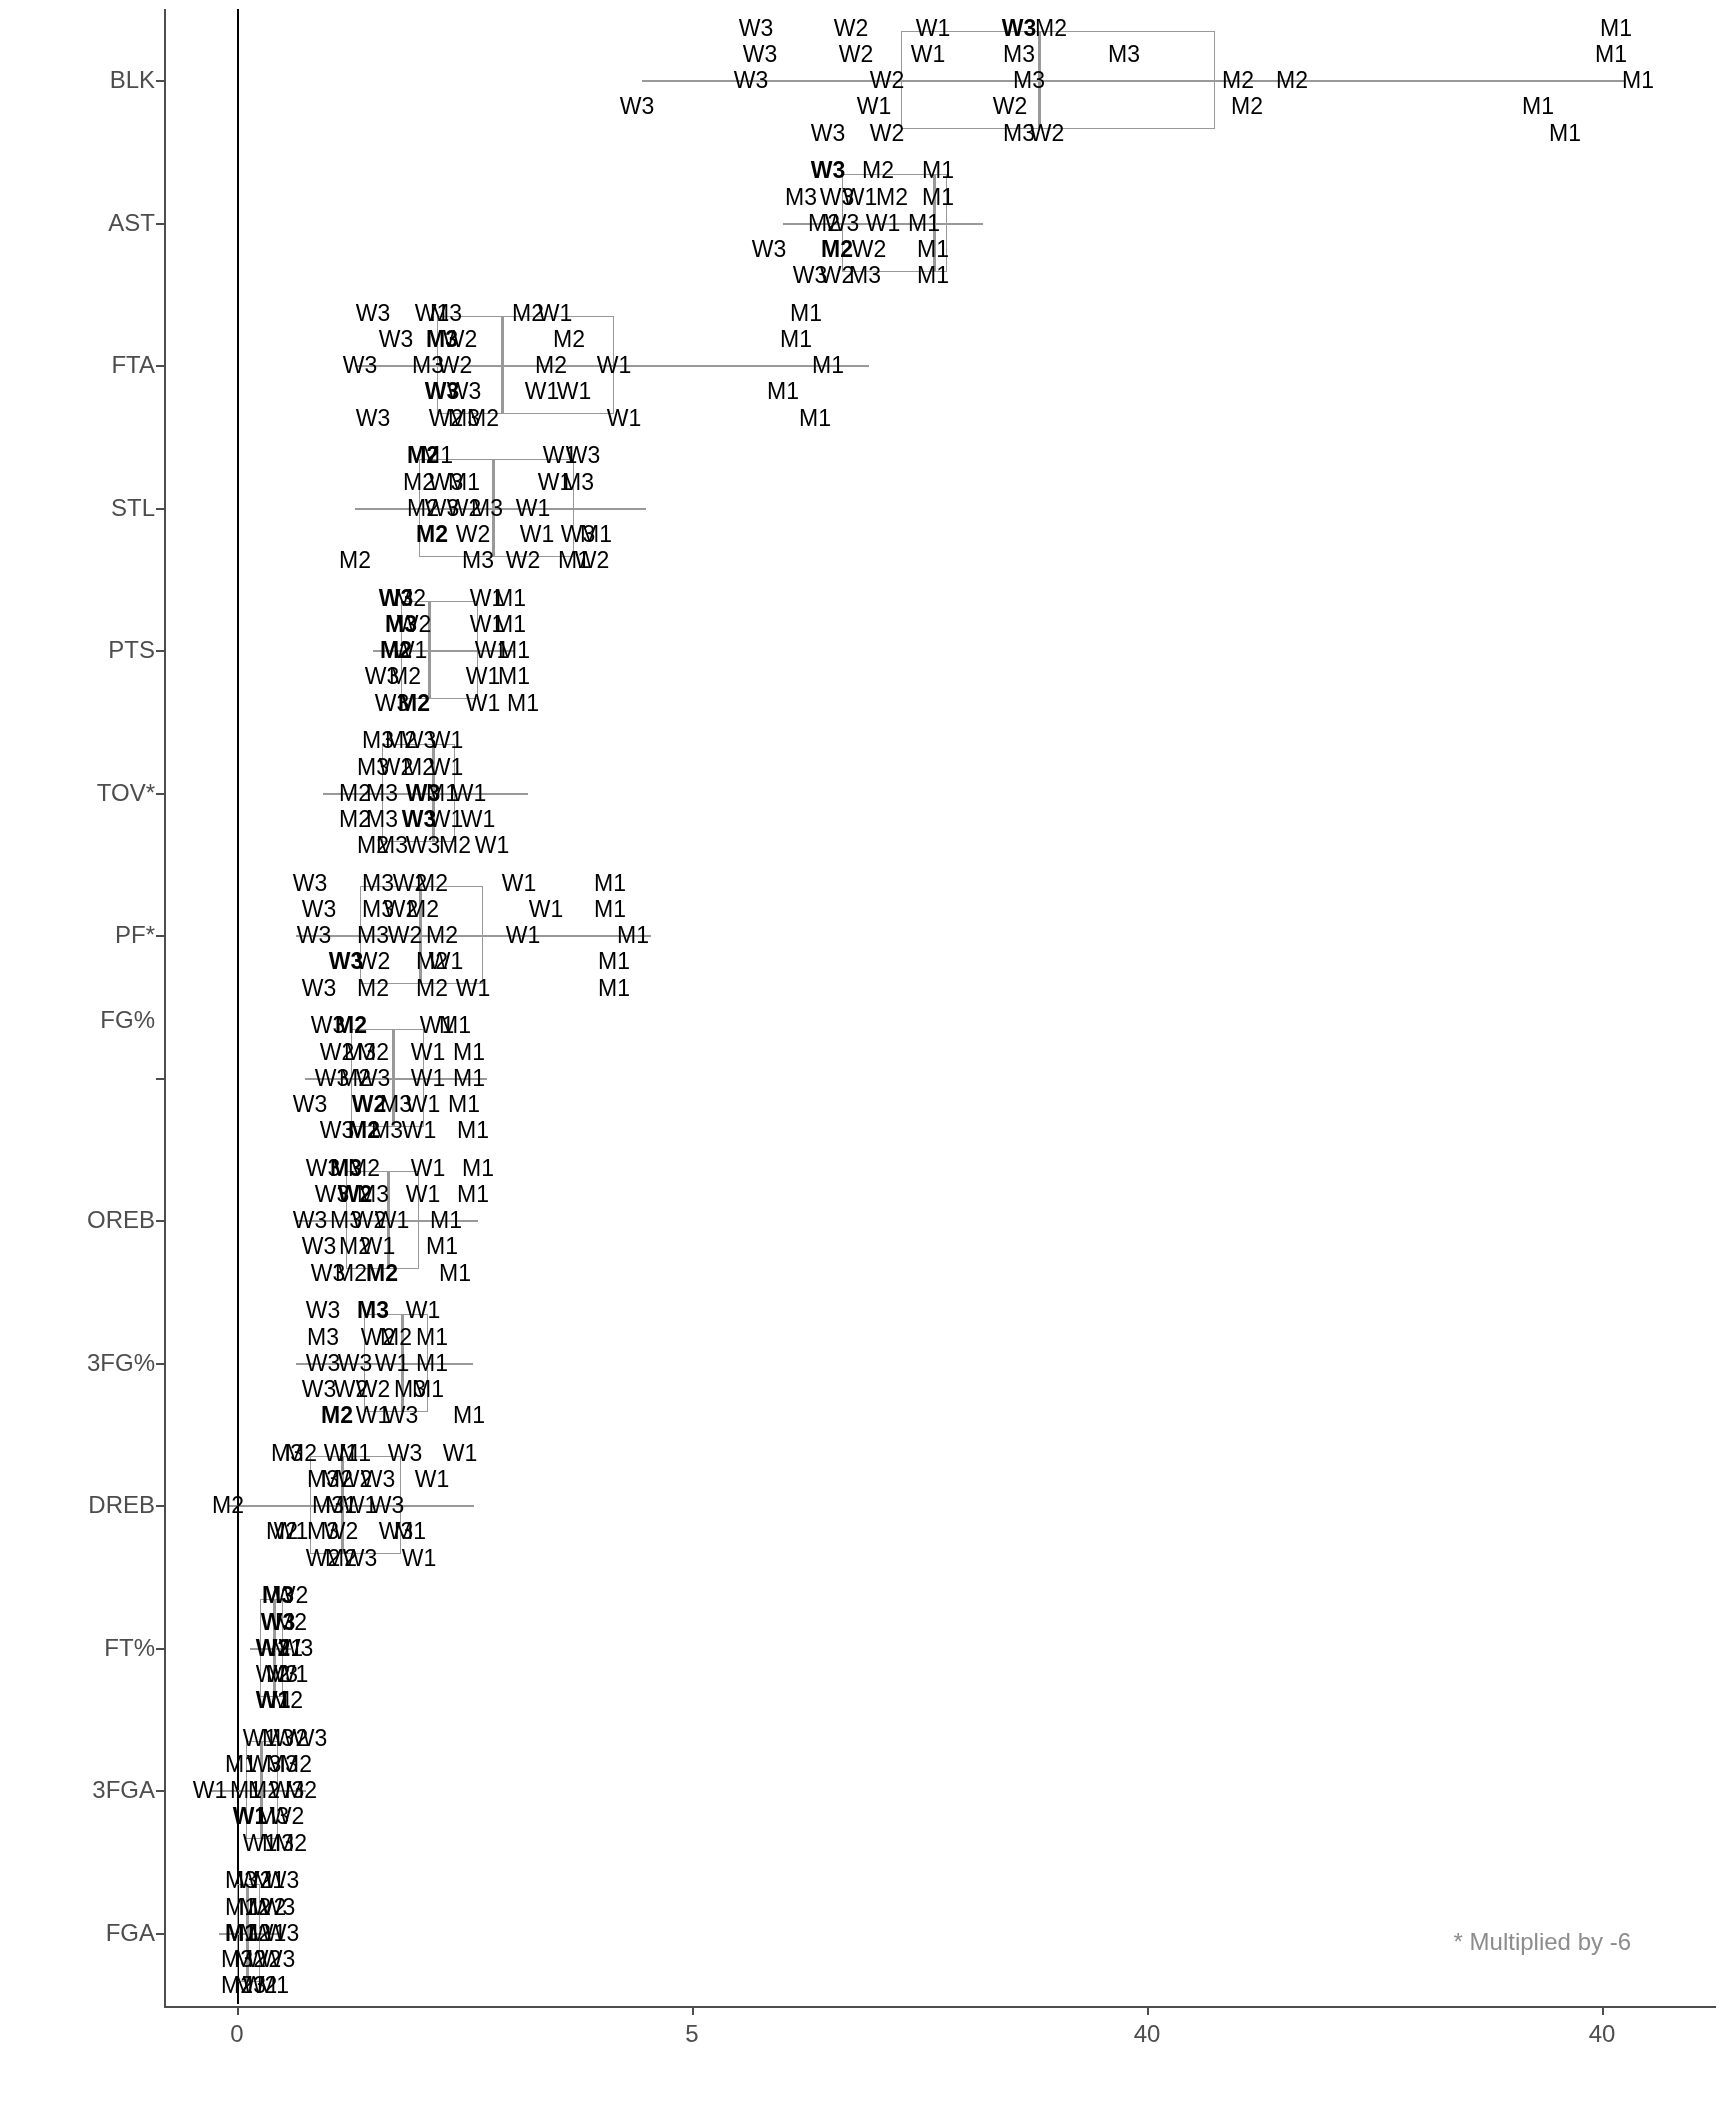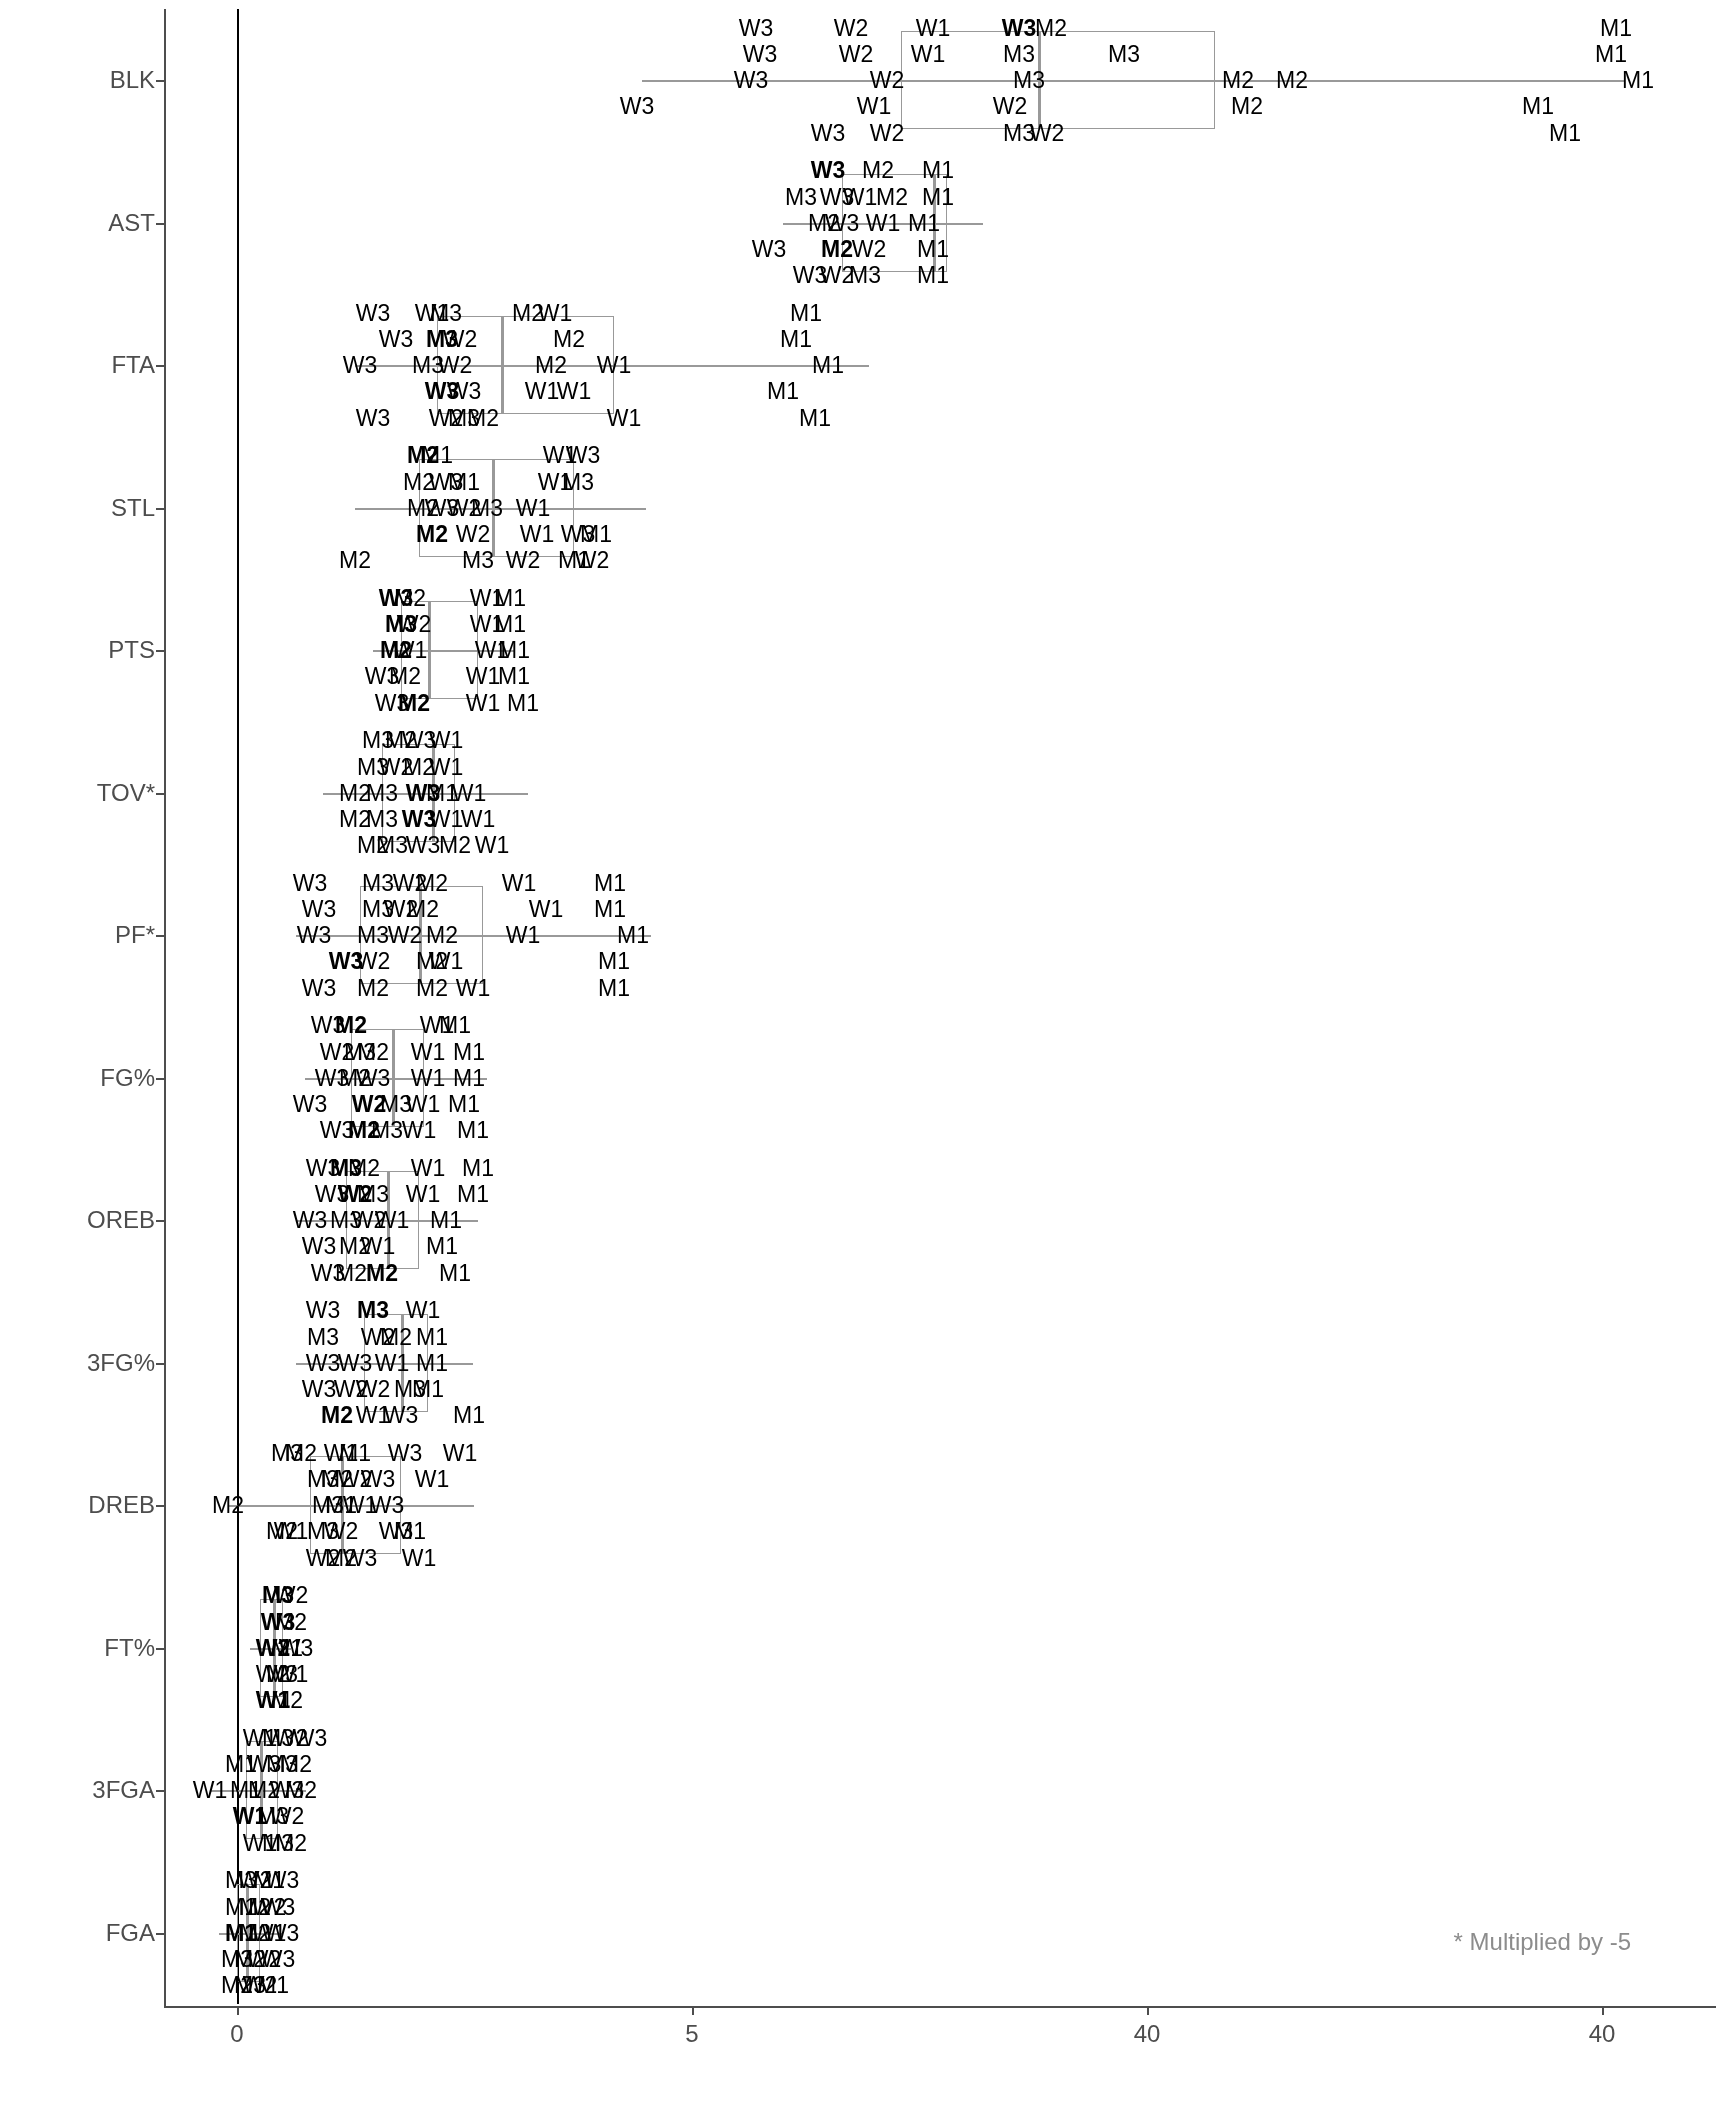--- a/index.html
+++ b/index.html
@@ -495,21 +495,21 @@
       <div class="ylab" style="top: 365px;">FTA</div>
       <div class="tick-y" style="top: 508px;"></div>
       <div class="ylab" style="top: 508px;">STL</div>
       <div class="tick-y" style="top: 650px;"></div>
       <div class="ylab" style="top: 650px;">PTS</div>
       <div class="tick-y" style="top: 793px;"></div>
       <div class="ylab" style="top: 793px;">TOV*</div>
       <div class="tick-y" style="top: 935px;"></div>
       <div class="ylab" style="top: 935px;">PF*</div>
       <div class="tick-y" style="top: 1078px;"></div>
-      <div class="ylab" style="top: 1078px;">FG%</div>
+      <div class="ylab" style="top: 1020px;">FG%</div>
       <div class="tick-y" style="top: 1220px;"></div>
       <div class="ylab" style="top: 1220px;">OREB</div>
       <div class="tick-y" style="top: 1363px;"></div>
       <div class="ylab" style="top: 1363px;">3FG%</div>
       <div class="tick-y" style="top: 1505px;"></div>
       <div class="ylab" style="top: 1505px;">DREB</div>
       <div class="tick-y" style="top: 1648px;"></div>
       <div class="ylab" style="top: 1648px;">FT%</div>
       <div class="tick-y" style="top: 1790px;"></div>
       <div class="ylab" style="top: 1790px; margin-left: 20px;">3FGA</div>
@@ -517,15 +517,15 @@
       <div class="ylab" style="top: 1933px;">FGA</div>
       <div class="tick-x" style="left: 237px;"></div>
       <div class="xlab" style="left: 237px;">0</div>
       <div class="tick-x" style="left: 692px;"></div>
       <div class="xlab" style="left: 692px;">5</div>
       <div class="tick-x" style="left: 1147px;"></div>
       <div class="xlab" style="left: 1147px;">40</div>
       <div class="tick-x" style="left: 1602px;"></div>
       <div class="xlab" style="left: 1602px;">40</div>
     </div>
-  <div class="footnote">* Multiplied by -5</div>
+  <div class="footnote">* Multiplied by -6</div>
 </div>
 
 
 </body></html>

